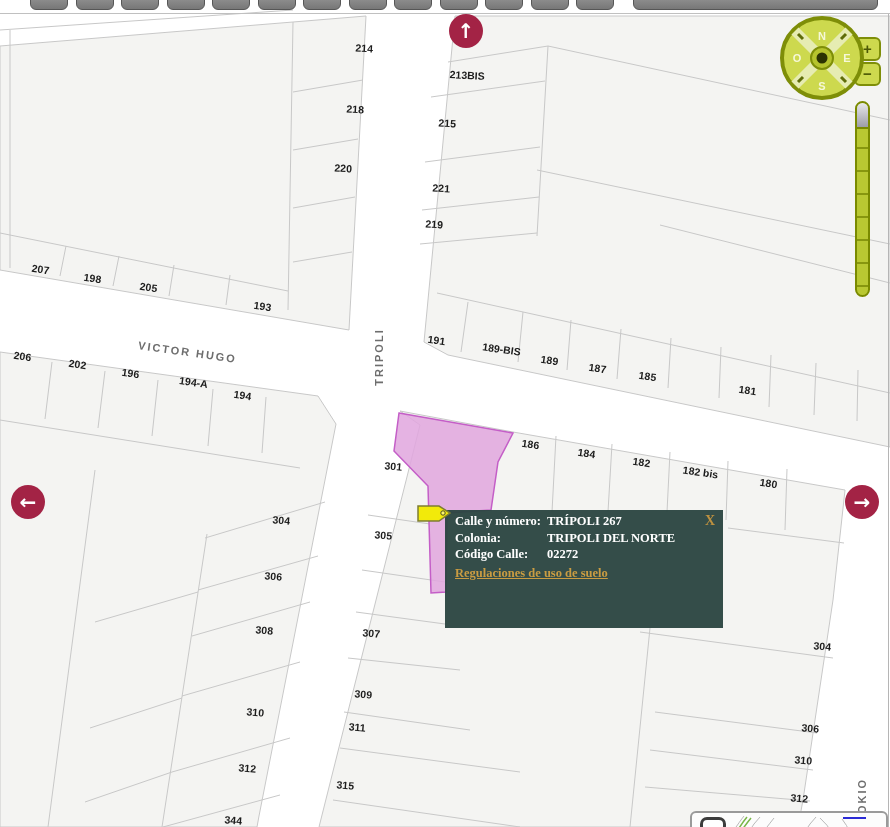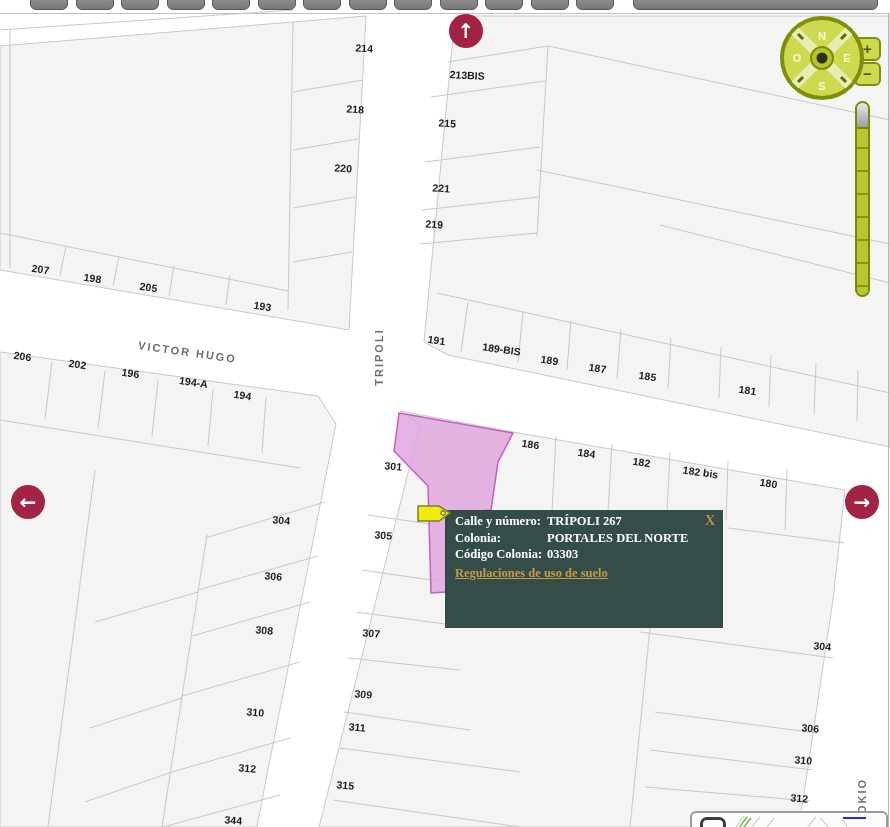--- a/index.html
+++ b/index.html
@@ -237,25 +237,25 @@
 </div>
 
 <div id="popup">
   <div id="popup-rows">
         <div class="prow">
           <span class="plbl">Calle y número:</span>
           <span class="pval">TRÍPOLI 267</span>
         </div>
         <div class="prow">
           <span class="plbl">Colonia:</span>
-          <span class="pval">PORTALES DEL NORTE</span>
+          <span class="pval">TRIPOLI DEL NORTE</span>
         </div>
         <div class="prow">
-          <span class="plbl">Código Colonia:</span>
-          <span class="pval">03303</span>
+          <span class="plbl">Código Calle:</span>
+          <span class="pval">02272</span>
         </div>
       </div>
   <span id="popup-link">Regulaciones de uso de suelo</span>
   <span id="popup-close">X</span>
 </div>
 
 <svg id="tag-marker" width="40" height="22">
   <polygon points="4,3 25,3 36,10 25,18 4,18" fill="#f2ea0a" stroke="#7d7d33" stroke-width="1.5"></polygon>
   <circle cx="29" cy="10" r="2.2" fill="#fdf76e" stroke="#4c4c20" stroke-width="1"></circle>
 </svg>

